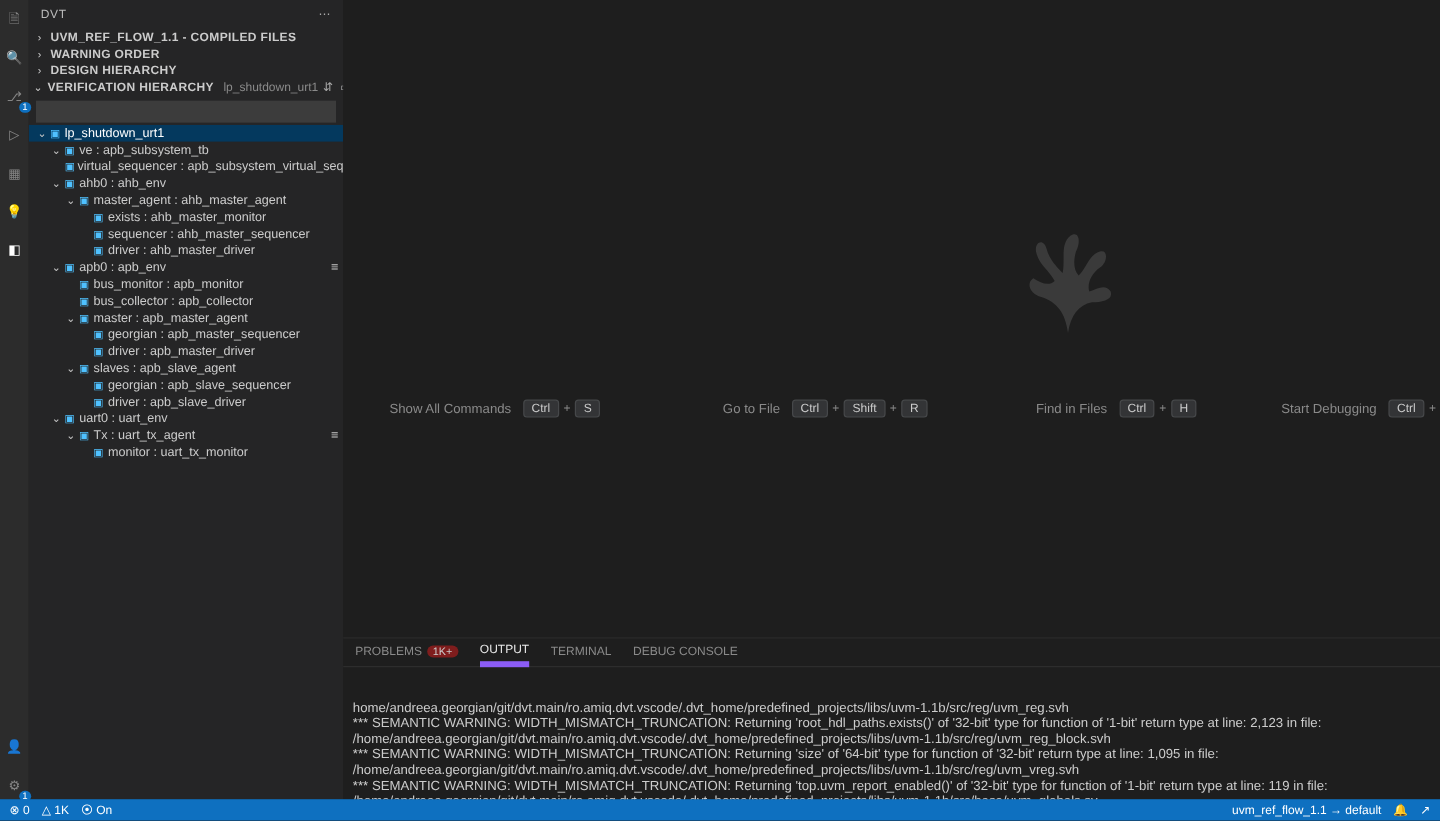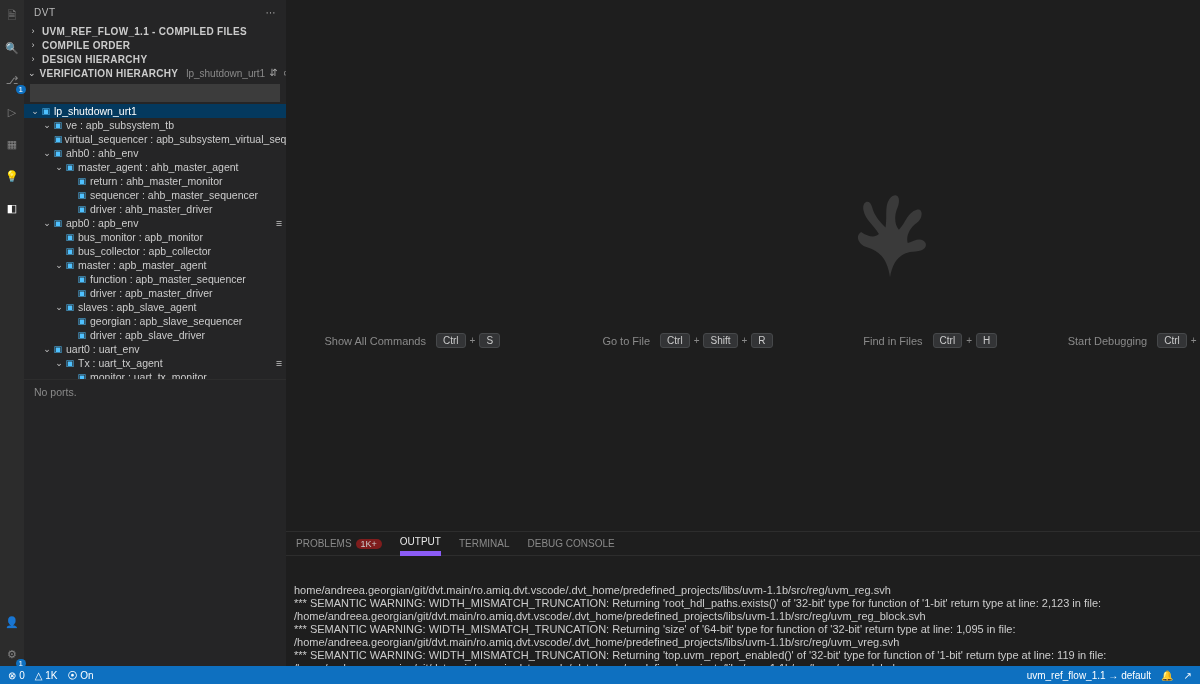--- a/index.html
+++ b/index.html
@@ -75,21 +75,21 @@
     <div class="sidebar-title">
       <span>DVT</span>
       <span class="more">⋯</span>
     </div>
     <div class="section-hdr">
         <span class="chev">›</span>
         <span class="lbl">UVM_REF_FLOW_1.1 - COMPILED FILES</span>
       </div>
     <div class="section-hdr">
         <span class="chev">›</span>
-        <span class="lbl">COMPILE ORDER</span>
+        <span class="lbl">WARNING ORDER</span>
       </div>
     <div class="section-hdr">
         <span class="chev">›</span>
         <span class="lbl">DESIGN HIERARCHY</span>
       </div>
     <div class="section-hdr">
       <span class="chev">⌄</span>
         <span class="lbl">VERIFICATION HIERARCHY</span>
       <span class="sub">lp_shutdown_urt1</span>
       <span class="icons">
@@ -122,21 +122,21 @@
           <span class="txt">ahb0 : ahb_env</span>
         </div>
         <div class="tree-row" style="padding-left: 30px;">
           <span class="tw">⌄</span>
           <span class="cube">▣</span>
           <span class="txt">master_agent : ahb_master_agent</span>
         </div>
         <div class="tree-row" style="padding-left: 42px;">
           <span class="tw"></span>
           <span class="cube">▣</span>
-          <span class="txt">return : ahb_master_monitor</span>
+          <span class="txt">exists : ahb_master_monitor</span>
         </div>
         <div class="tree-row" style="padding-left: 42px;">
           <span class="tw"></span>
           <span class="cube">▣</span>
           <span class="txt">sequencer : ahb_master_sequencer</span>
         </div>
         <div class="tree-row" style="padding-left: 42px;">
           <span class="tw"></span>
           <span class="cube">▣</span>
           <span class="txt">driver : ahb_master_driver</span>
@@ -158,21 +158,21 @@
           <span class="txt">bus_collector : apb_collector</span>
         </div>
         <div class="tree-row" style="padding-left: 30px;">
           <span class="tw">⌄</span>
           <span class="cube">▣</span>
           <span class="txt">master : apb_master_agent</span>
         </div>
         <div class="tree-row" style="padding-left: 42px;">
           <span class="tw"></span>
           <span class="cube">▣</span>
-          <span class="txt">function : apb_master_sequencer</span>
+          <span class="txt">georgian : apb_master_sequencer</span>
         </div>
         <div class="tree-row" style="padding-left: 42px;">
           <span class="tw"></span>
           <span class="cube">▣</span>
           <span class="txt">driver : apb_master_driver</span>
         </div>
         <div class="tree-row" style="padding-left: 30px;">
           <span class="tw">⌄</span>
           <span class="cube">▣</span>
           <span class="txt">slaves : apb_slave_agent</span>
@@ -197,21 +197,20 @@
           <span class="cube">▣</span>
           <span class="txt">Tx : uart_tx_agent</span>
           <span class="tail-ico">≡</span>
         </div>
         <div class="tree-row" style="padding-left: 42px;">
           <span class="tw"></span>
           <span class="cube">▣</span>
           <span class="txt">monitor : uart_tx_monitor</span>
         </div>
       </div>
-    <div class="sidebar-bottom"><span>No ports.</span></div>
   </div>
 
   <div class="editor-col">
     <div class="editor-main">
       <svg class="coral" viewBox="0 0 100 90">
         <path fill="currentColor" d="M50 85 C48 70 42 62 30 58 C22 56 18 48 24 44 C30 48 36 50 40 46 C36 38 28 34 26 24 C25 16 32 14 34 22 C36 30 42 36 46 40 C48 30 44 18 52 12 C58 8 60 16 56 24 C54 30 54 38 58 42 C64 36 66 26 74 24 C80 22 80 32 74 36 C68 40 64 48 66 54 C72 52 78 48 82 54 C84 60 76 62 68 62 C58 64 52 72 50 85 Z"></path>
       </svg>
       <div class="shortcuts" id="shortcuts">
           <div class="sc-row">
             <span class="sc-label">Show All Commands</span>

